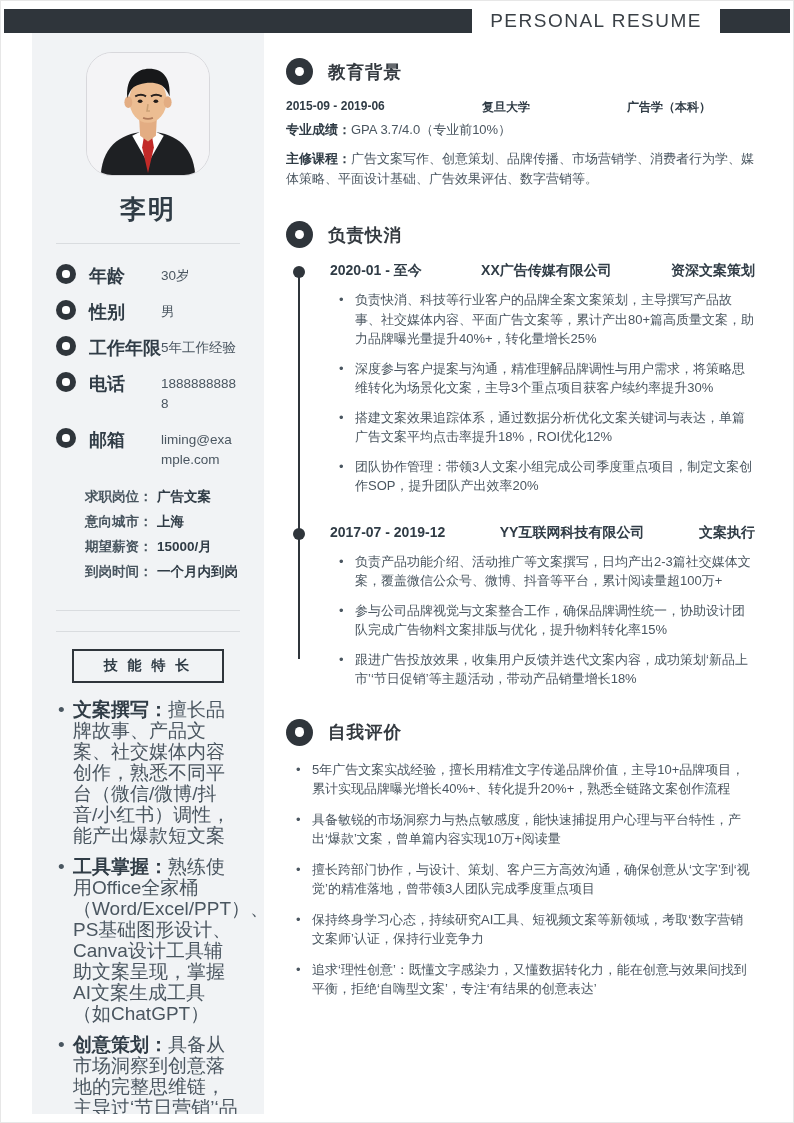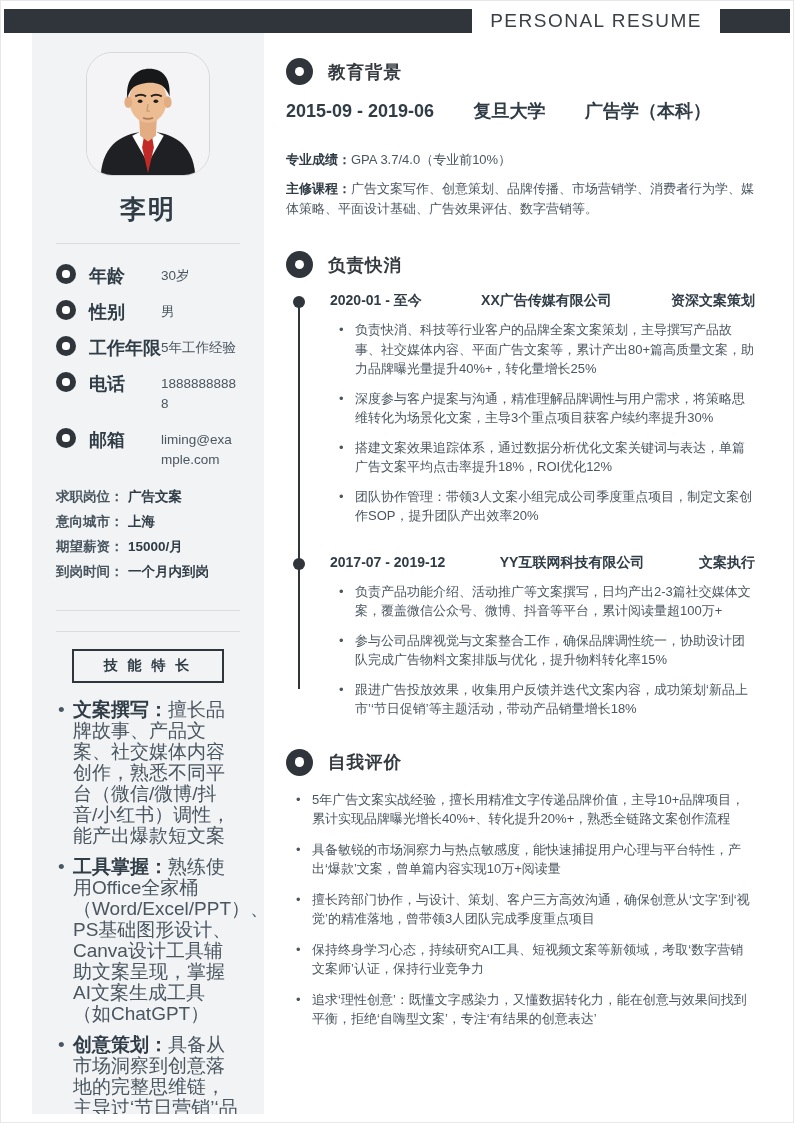--- a/index.html
+++ b/index.html
@@ -48,21 +48,21 @@
   .info-list{list-style:none;margin:20px 0 0 0;}
   .info-list li{display:flex;align-items:flex-start;margin-bottom:14px;line-height:20px;}
   .donut{position:relative;border-radius:50%;background:var(--dark);flex:0 0 auto;display:inline-block;}
   .donut::after{content:"";position:absolute;inset:0;margin:auto;width:36%;height:36%;border-radius:50%;background:#fff;}
   .donut.sm{width:20px;height:20px;margin-right:13px;}
   .ilabel{font-weight:700;color:var(--strong);width:72px;flex:0 0 auto;font-size:18px;padding-top:2px;}
   .ivalue{flex:1;font-size:13.5px;word-break:break-all;color:var(--text);padding-top:2px;}
 
   .intent{margin-top:14px;}
   .intent .row{display:flex;line-height:25px;font-size:13.5px;}
-  .intent .lab{width:72px;flex:0 0 auto;font-weight:600;color:#47545e;}
+  .intent .lab{width:72px;flex:0 0 auto;font-weight:600;color:#47545e;margin-left:29px;}
   .intent .val{font-weight:700;color:var(--strong);}
 
   .div-wrap1{margin-top:26px;}
   .div-wrap2{margin-top:20px;}
 
   .skillbox{
     width:152px;margin:17px auto 0 auto;border:2px solid var(--dark);
     text-align:center;padding:6px 0;font-weight:700;font-size:14px;
     letter-spacing:3px;color:var(--strong);
   }
@@ -71,21 +71,21 @@
   .skills li::before{content:"•";position:absolute;left:2px;top:0;color:var(--text);}
   .skills b{font-weight:700;color:var(--strong);}
 
   
   .main{position:absolute;top:32px;left:285px;right:38px;bottom:8px;overflow:hidden;}
   .sec-head{display:flex;align-items:center;margin-bottom:14px;}
   .donut.lg{width:27px;height:27px;margin-right:15px;}
   .sec-title{font-size:17.5px;font-weight:700;color:#343a40;letter-spacing:1px;}
 
   .edu{padding-top:25px;}
-  .edu-row{display:flex;align-items:center;font-size:18px;font-weight:700;color:var(--strong);margin:4px 0 27px 0;}
+  .edu-row{display:flex;align-items:flex-start;font-size:12px;font-weight:700;color:var(--strong);margin:4px 0 4px 0;}
   .edu-row .mid{flex:1;text-align:center;}
   .edu-row .right{padding-right:44px;}
   .line-item{font-size:13px;line-height:20px;margin-bottom:9px;}
   .line-item b{font-weight:700;color:var(--strong);}
 
   .work{margin-top:32px;}
   .jobs{position:relative;margin-left:13px;}
   .jobs::before{content:"";position:absolute;left:-1px;top:12px;bottom:30px;width:2px;background:var(--dark);}
   .job{position:relative;padding-left:31px;}
   .job + .job{margin-top:28px;}

